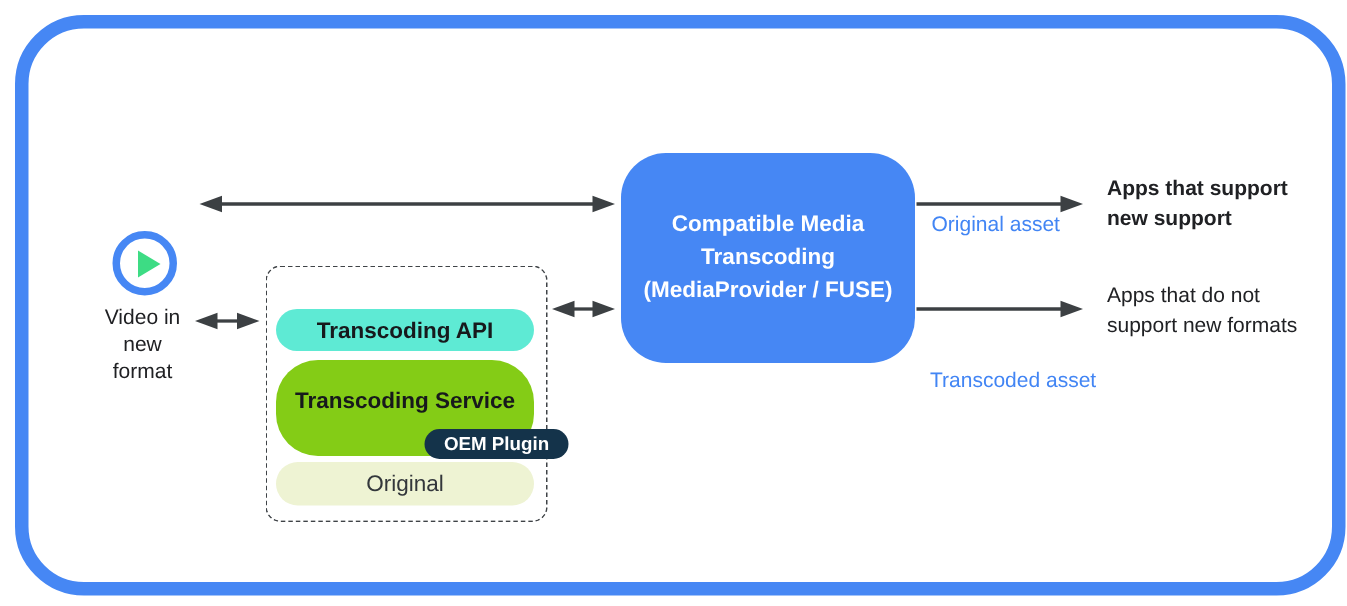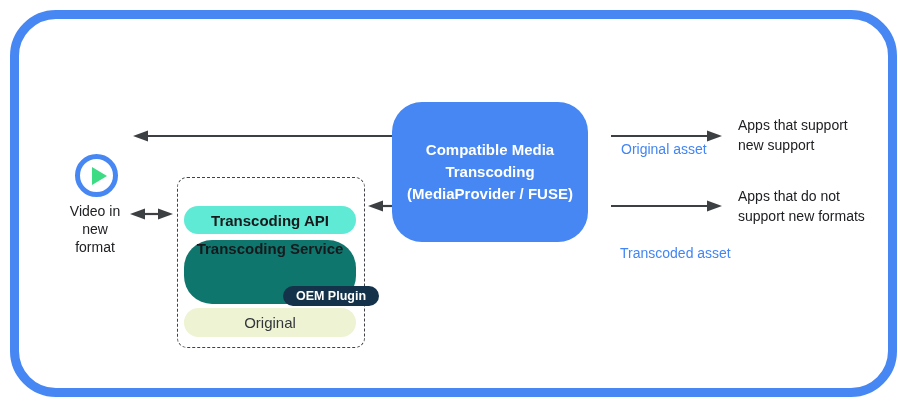--- a/index.html
+++ b/index.html
@@ -82,22 +82,23 @@
   .layer-api {
     left: 6px; top: 28px;
     width: 172px; height: 28px;
     border-radius: 14px;
     background: #5eead4;
   }
   .layer-service {
     left: 6px; top: 62px;
     width: 172px; height: 64px;
     border-radius: 28px;
-    background: #0f766e;
+    background: #84cc16;
     align-items: flex-start;
+    padding-top: 19px;
   }
   .badge-oem {
     position: absolute;
     left: 89px; top: 108px;
     width: 96px; height: 20px;
     border-radius: 10px;
     background: #14334a;
     color: #ffffff;
     font-weight: bold;
     font-size: 12.5px;
@@ -107,21 +108,21 @@
     left: 6px; top: 130px;
     width: 172px; height: 29px;
     border-radius: 15px;
     background: #eef3d3;
     font-weight: normal;
     color: #33373b;
   }
   
   .transcoder-box {
     position: absolute;
-    left: 392px; top: 102px;
+    left: 414px; top: 102px;
     width: 196px; height: 140px;
     border-radius: 30px;
     background: #4687f4;
     color: #ffffff;
     font-weight: bold;
     font-size: 15px;
     line-height: 1.45;
     display: flex; flex-direction: column;
     align-items: center; justify-content: center;
     text-align: center;
@@ -135,21 +136,21 @@
   }
   .asset-original   { left: 621px; top: 109px; }
   .asset-transcoded { left: 620px; top: 213px; }
   .apps-label {
     position: absolute;
     font-size: 14px;
     line-height: 1.4;
     color: #202124;
     white-space: nowrap;
   }
-  .apps-support   { left: 738px; top: 116px; }
+  .apps-support   { left: 738px; top: 116px; font-weight: bold; }
   .apps-nosupport { left: 738px; top: 187px; }
 </style>
 </head>
 <body>
 
 <div class="canvas">
 
   <div class="frame"></div>
 
   <svg class="arrow-layer" viewBox="0 0 898 404" xmlns="http://www.w3.org/2000/svg">

